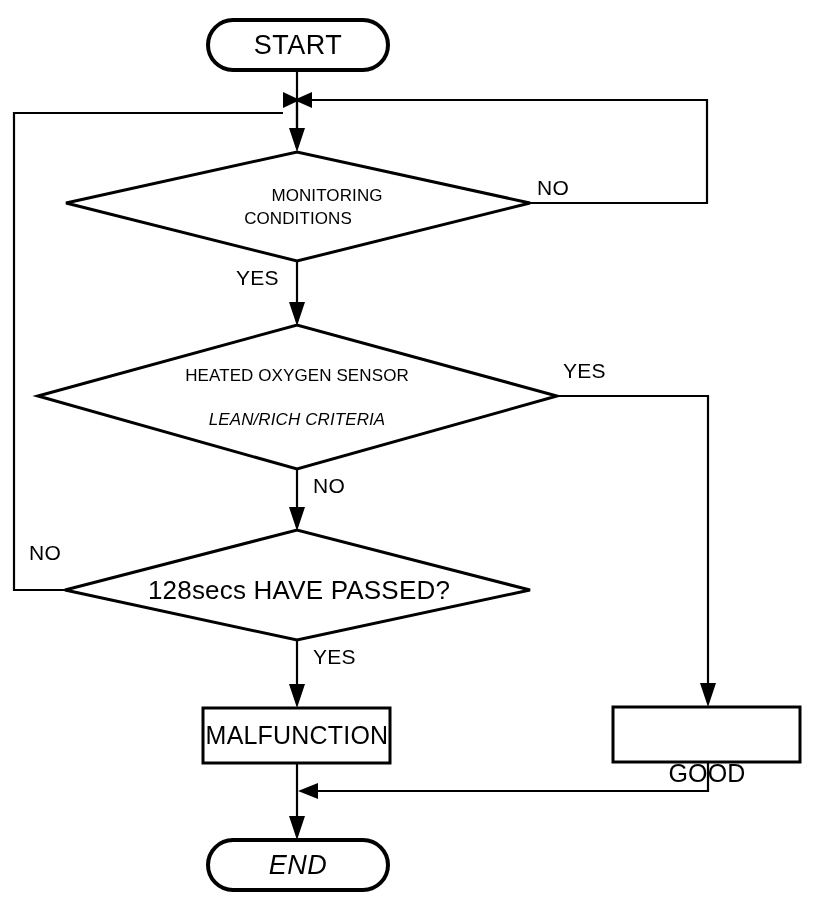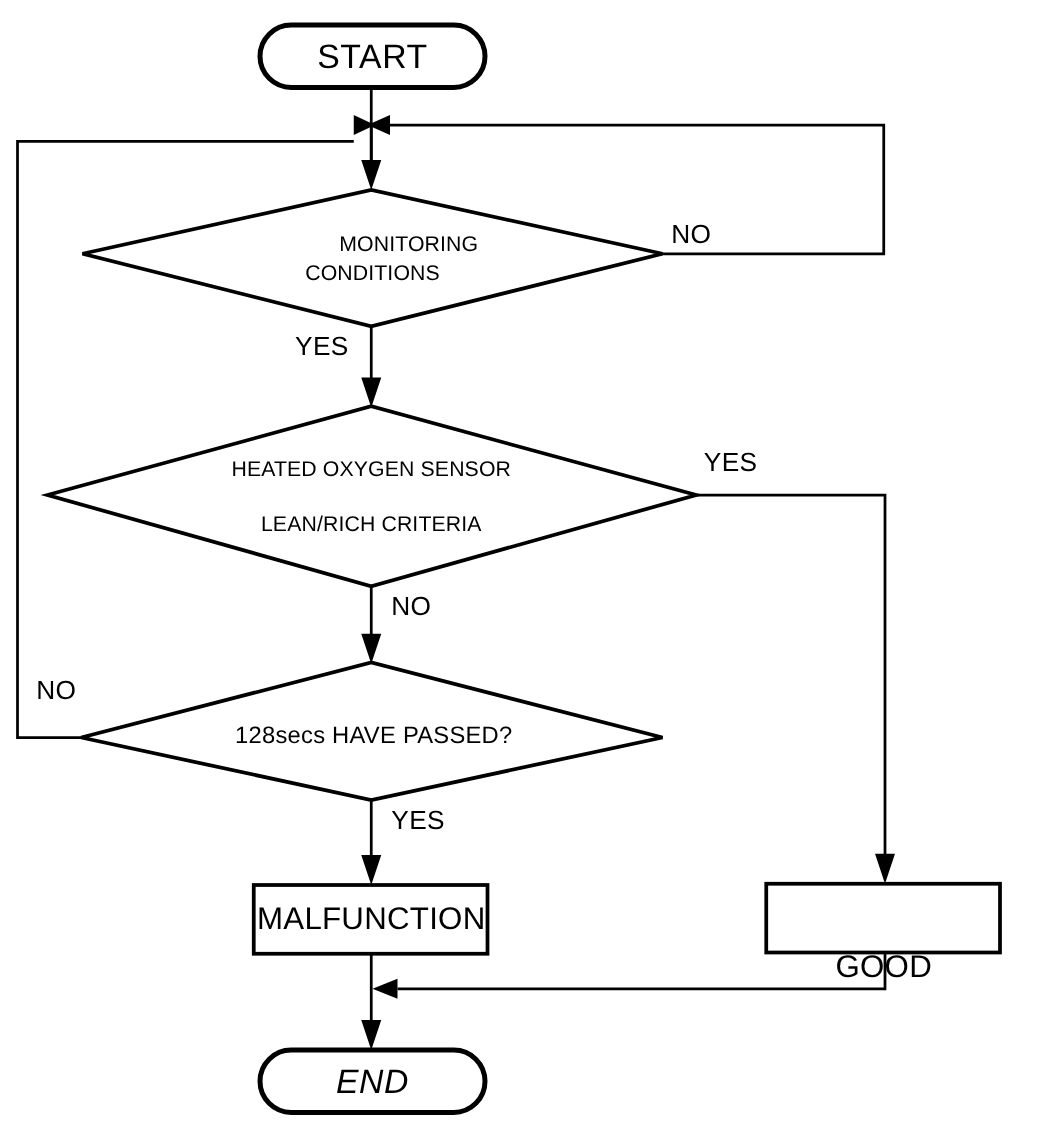--- a/index.html
+++ b/index.html
@@ -60,21 +60,21 @@
   }
   .txt-center {
     text-align: center;
     transform: translate(-50%, -50%);
   }
   .t-terminator {
     font-size: 27px;
     letter-spacing: 0.5px;
   }
   .t-diamond-lg {
-    font-size: 19px;
+    font-size: 26px;
     letter-spacing: 0.2px;
   }
   .t-diamond-sm {
     font-size: 17px;
     letter-spacing: 0.1px;
   }
   .t-box {
     font-size: 25px;
     letter-spacing: 0.2px;
   }
@@ -134,21 +134,21 @@
     <rect class="terminator-stroke" x="208" y="840" width="180" height="50" rx="25" ry="25"></rect>
 
   </svg>
 
   <div class="txt txt-center t-terminator" style="left:298px; top:46px;">START</div>
 
   <div class="txt txt-center t-diamond-sm" style="left:298px; top:196px;margin-left:29px;">MONITORING</div>
   <div class="txt txt-center t-diamond-sm" style="left:298px; top:219px;">CONDITIONS</div>
 
   <div class="txt txt-center t-diamond-sm" style="left:297px; top:376px;">HEATED OXYGEN SENSOR</div>
-  <div class="txt txt-center t-diamond-sm" style="left:297px; top:420px;">LEAN/RICH CRITERIA</div>
+  <div class="txt txt-center t-diamond-sm" style="left:297px; top:420px;font-style:italic;">LEAN/RICH CRITERIA</div>
 
   <div class="txt txt-center t-diamond-lg" style="left:299px; top:590px;">128secs HAVE PASSED?</div>
 
   <div class="txt txt-center t-box" style="left:297px; top:736px;">MALFUNCTION</div>
 
   <div class="txt txt-center t-box" style="left:707px; top:774px;">GOOD</div>
 
   <div class="txt txt-center t-terminator" style="left:298px; top:866px;font-style:italic;">END</div>
 
   <div class="txt t-edge" style="left:537px; top:176px;">NO</div>

